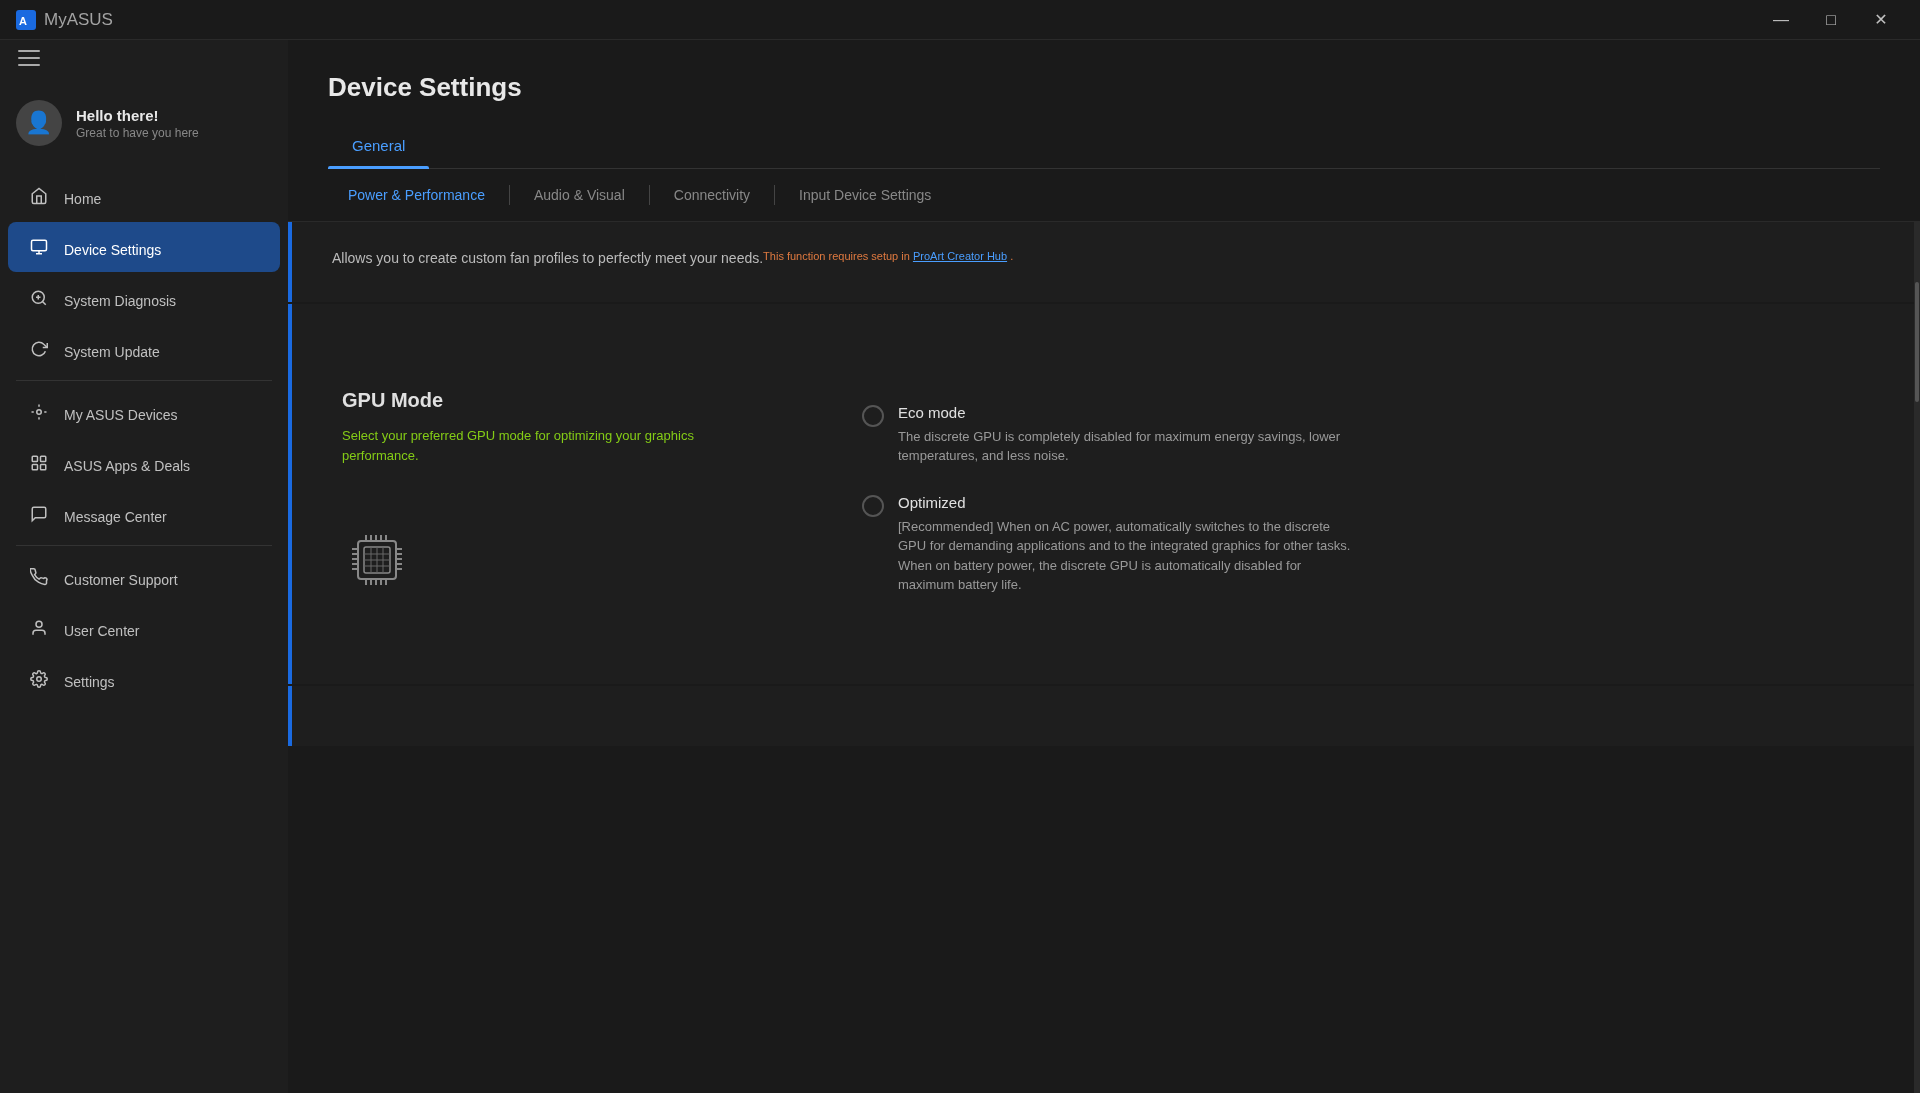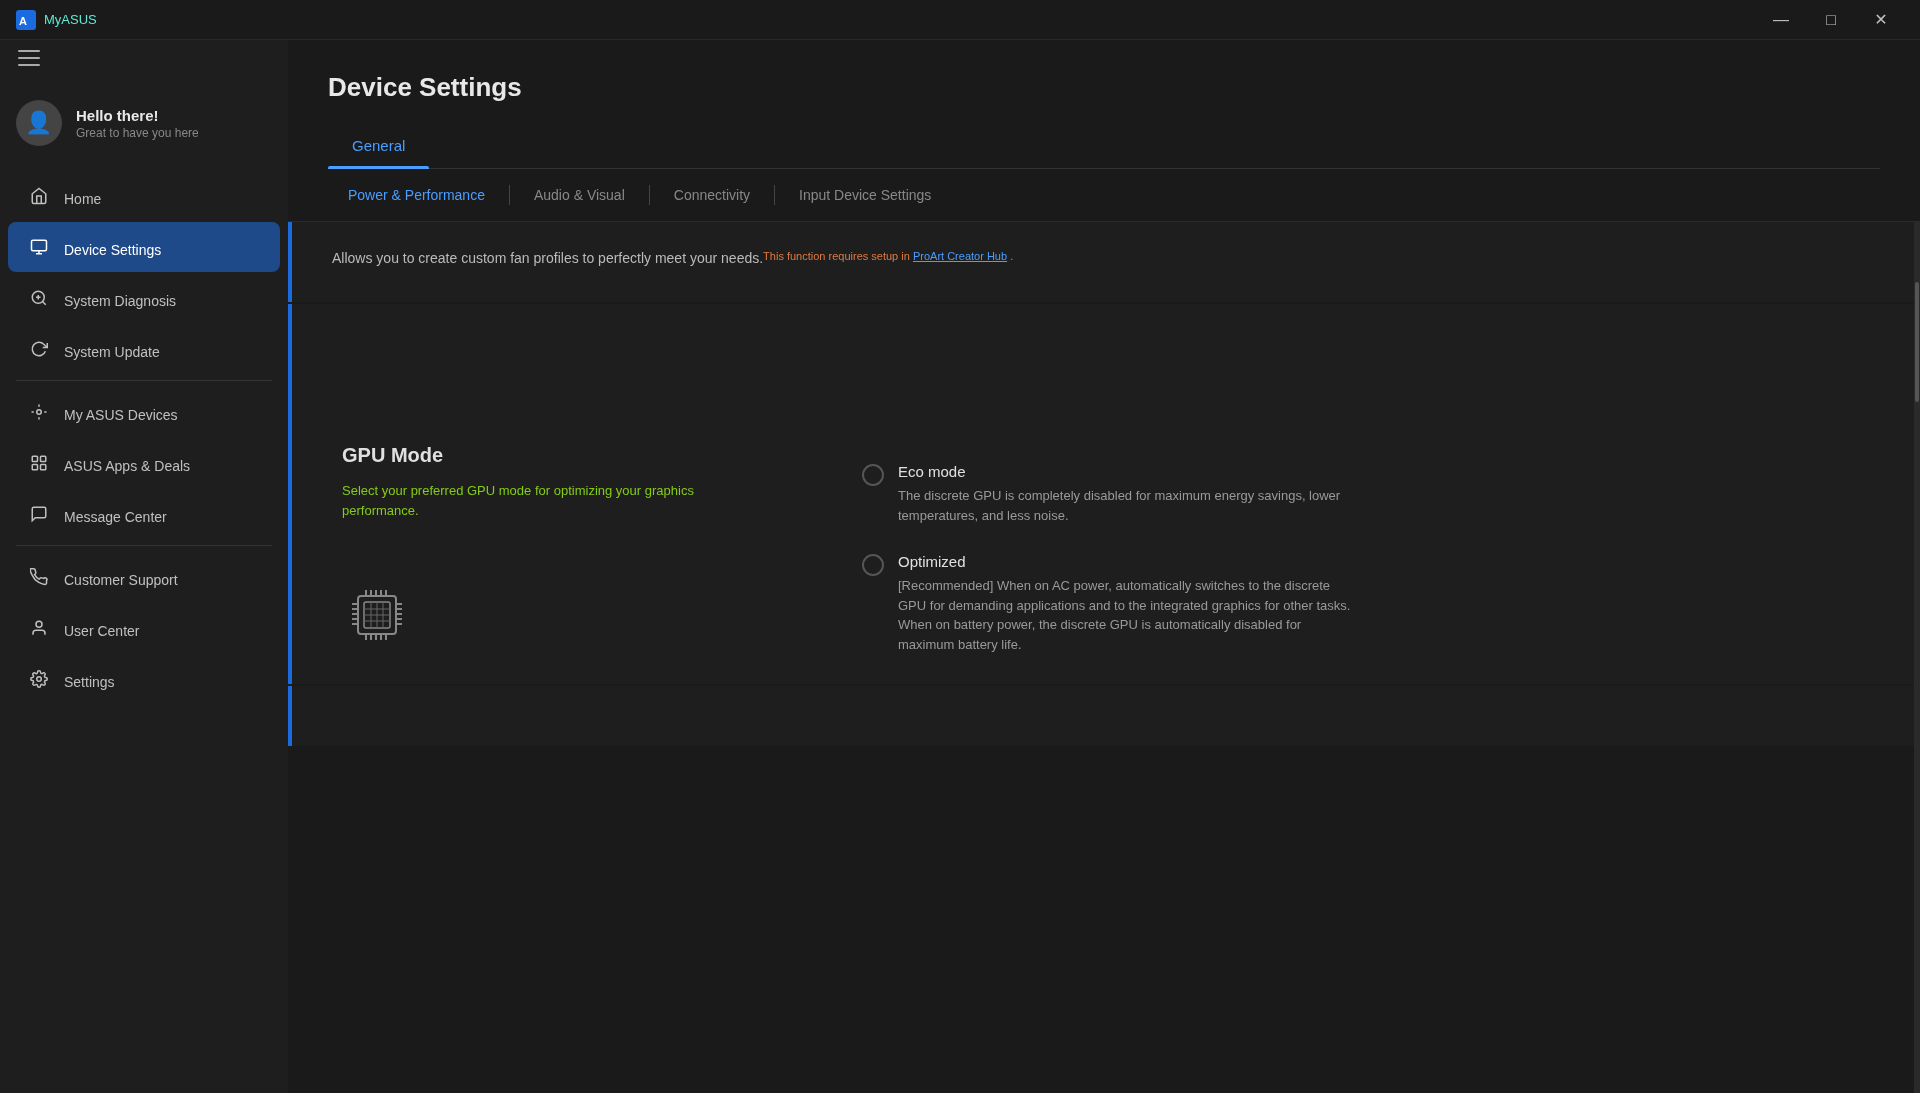--- a/index.html
+++ b/index.html
@@ -27,22 +27,22 @@
     .title-bar-left {
       display: flex;
       align-items: center;
       gap: 8px;
     }
     .title-bar-logo {
       width: 20px;
       height: 20px;
     }
     .title-bar-title {
-      font-size: 13px;
-      color: #5eead4;
+      font-size: 17px;
+      color: #a3a3a3;
     }
     .title-bar-controls {
       display: flex;
       gap: 4px;
     }
     .title-bar-btn {
       width: 46px;
       height: 32px;
       background: transparent;
       border: none;
@@ -268,21 +268,21 @@
       text-decoration: underline;
       cursor: pointer;
     }
     .proart-warning {
       color: #e07a40;
       font-size: 11px;
     }
     
     .gpu-section {
       display: flex;
-      align-items: flex-end;
+      align-items: center;
       gap: 40px;
       padding: 30px 50px;
       background: #1e1e1e;
       border-left: 4px solid #1a6ae0;
       margin-bottom: 2px;
       min-height: 380px;
     }
     .gpu-left {
       display: flex;
       flex-direction: column;

